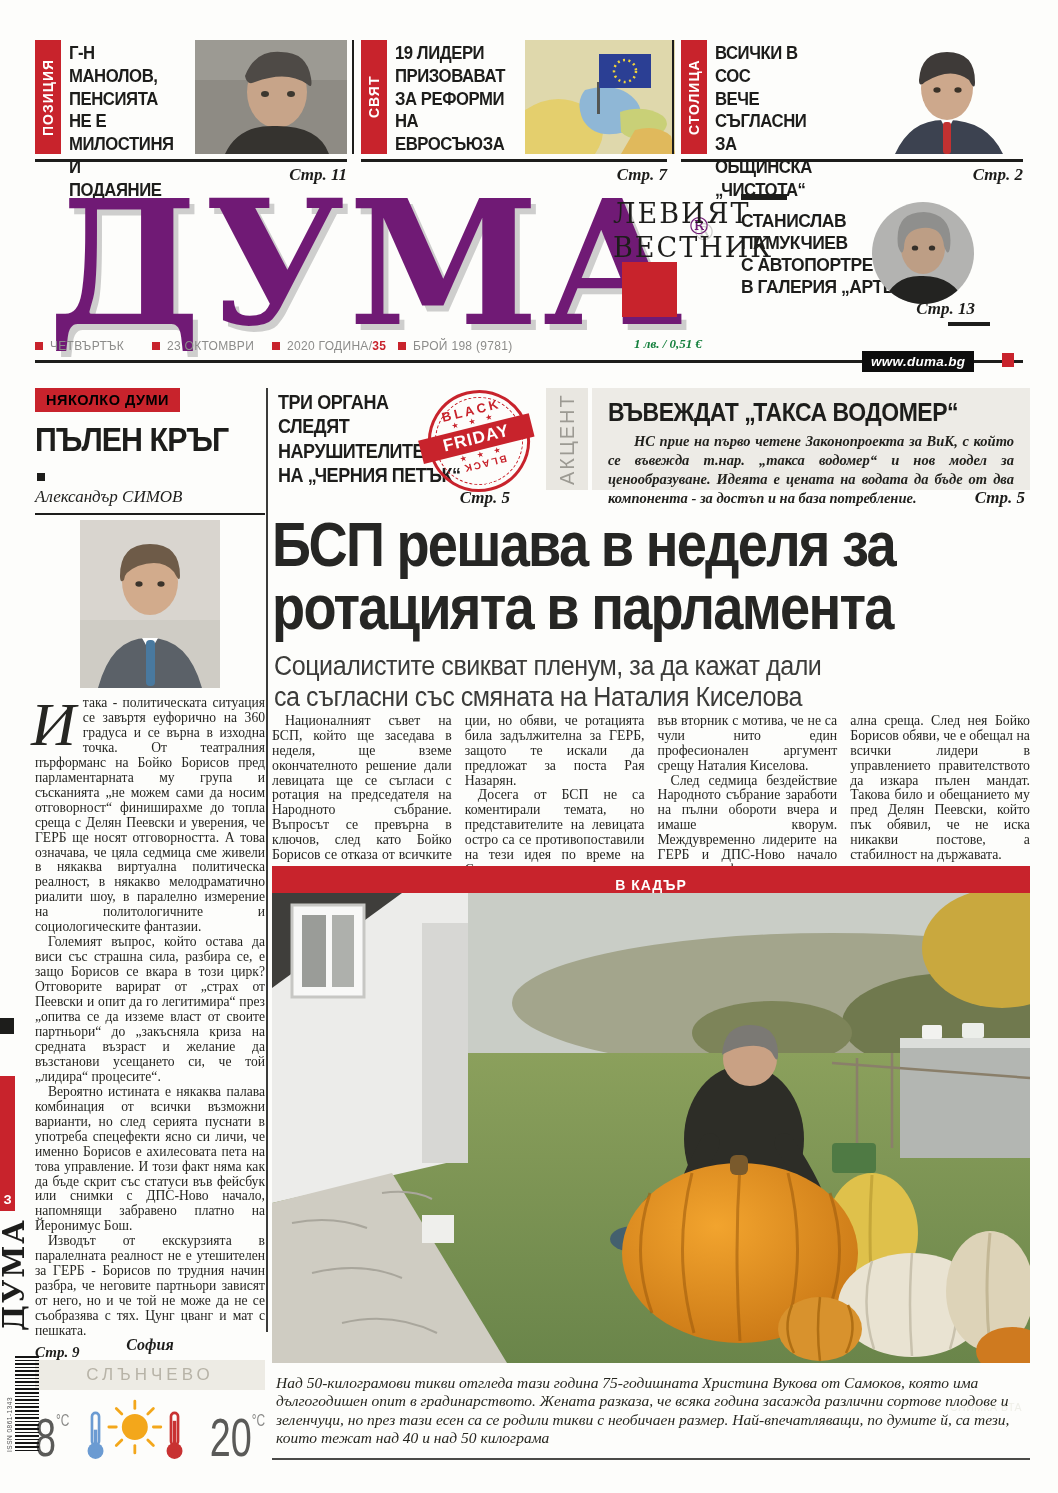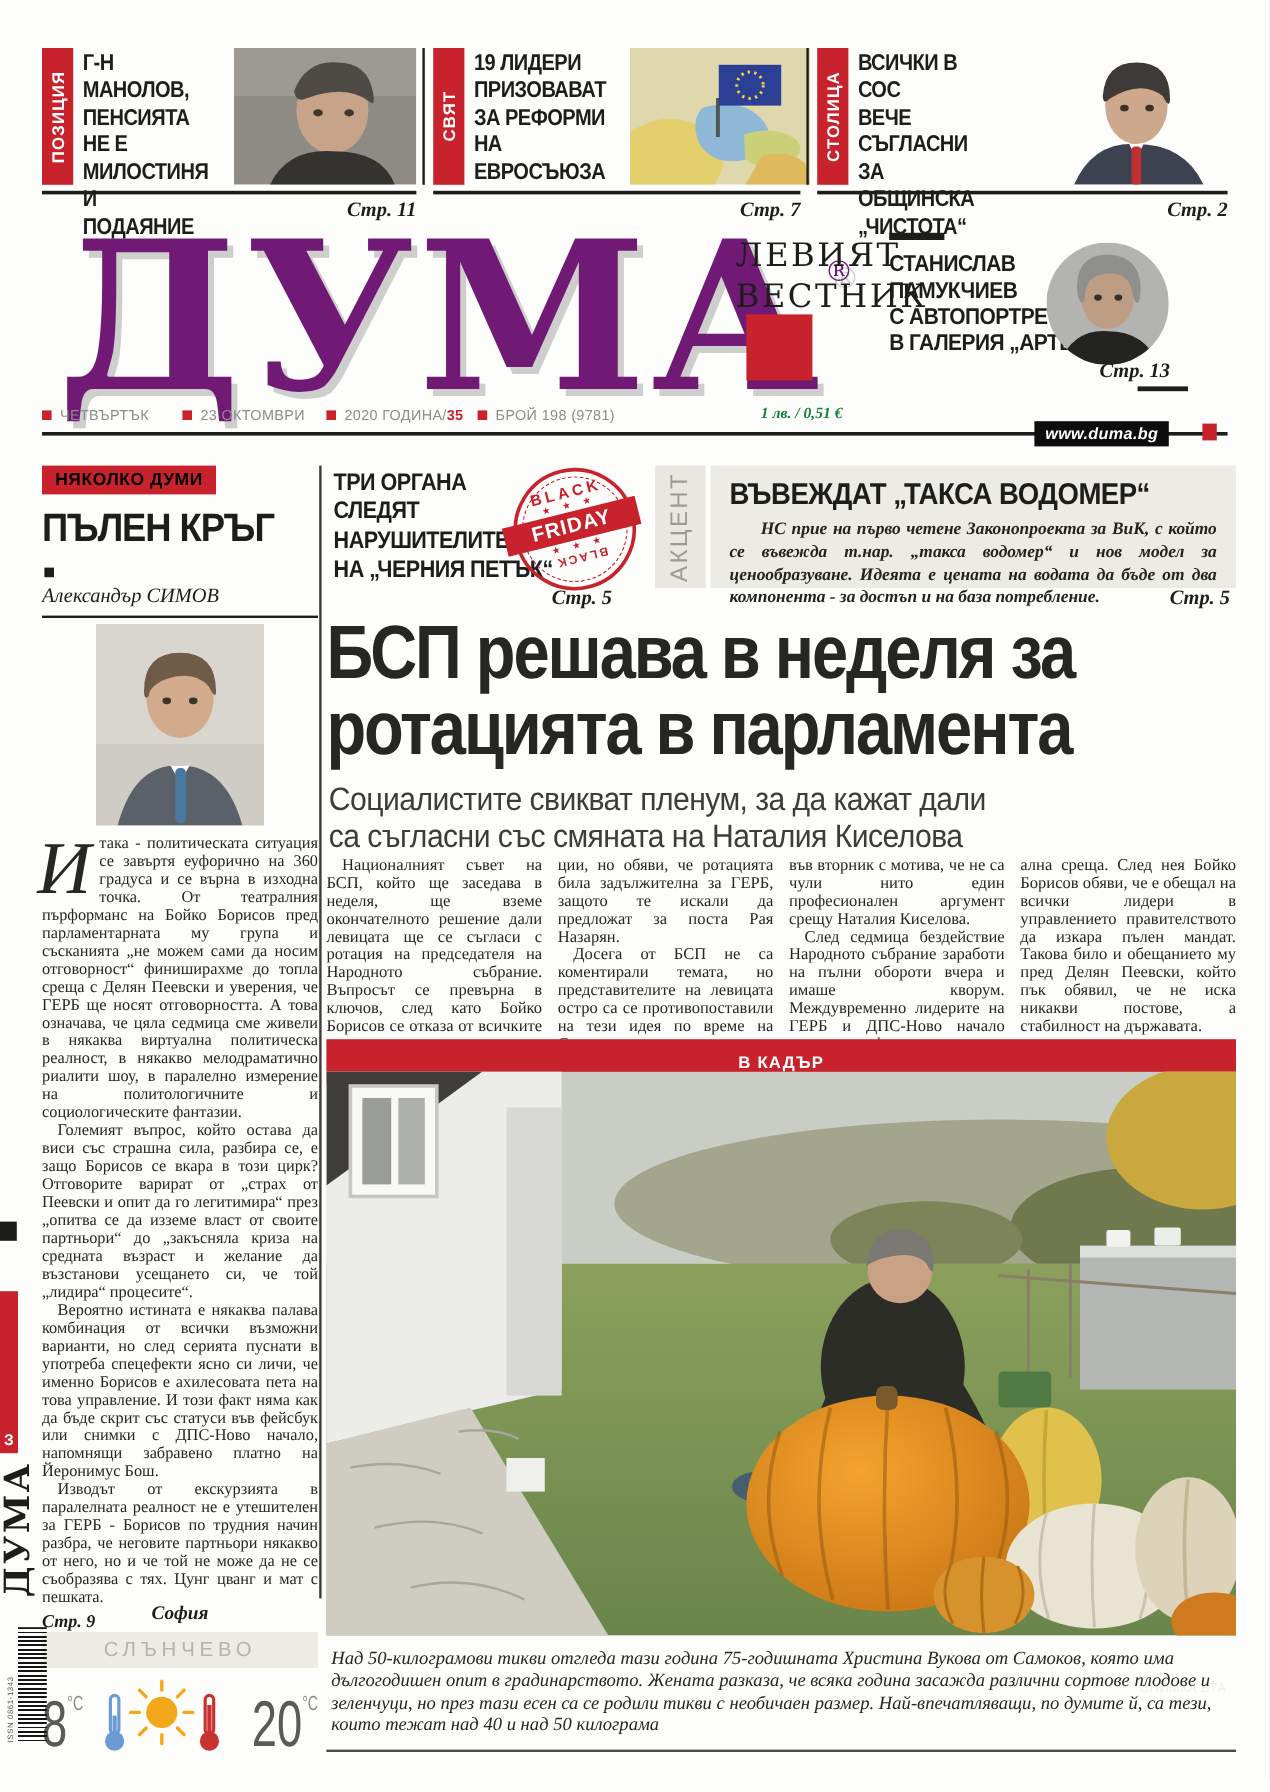--- a/index.html
+++ b/index.html
@@ -257,21 +257,21 @@
       <path d="M18 168 Q32 116 70 118 Q108 118 122 168 Z" fill="#5b6168"></path>
       <path d="M62 118 L70 132 L78 118 Z" fill="#fff"></path>
       <rect x="66" y="120" width="9" height="46" rx="4" fill="#49799f"></rect>
       <ellipse cx="59" cy="64" rx="3.6" ry="2.8" fill="#3a332b"></ellipse>
       <ellipse cx="81" cy="64" rx="3.6" ry="2.8" fill="#3a332b"></ellipse>
     </svg>
     <div class="oped-body">
       <p><span class="dropcap">И</span><span>така - политическата ситуация се завъртя еуфорично на 360 градуса и се върна в изходна точка. От театралния пърформанс на Бойко Борисов пред парламентарната му група и съсканията „не можем сами да носим отговорност“ финиширахме до топла среща с Делян Пеевски и уверения, че ГЕРБ ще носят отговорността. А това означава, че цяла седмица сме живели в някаква виртуална политическа реалност, в някакво мелодраматично риалити шоу, в паралелно измерение на политологичните и социологическите фантазии.</span></p>
       <p class="ind">Големият въпрос, който остава да виси със страшна сила, разбира се, е защо Борисов се вкара в този цирк? Отговорите варират от „страх от Пеевски и опит да го легитимира“ през „опитва се да изземе власт от своите партньори“ до „закъсняла криза на средната възраст и желание да възстанови усещането си, че той „лидира“ процесите“.</p>
       <p class="ind">Вероятно истината е някаква палава комбинация от всички възможни варианти, но след серията пуснати в употреба спецефекти ясно си личи, че именно Борисов е ахилесовата пета на това управление. И този факт няма как да бъде скрит със статуси във фейсбук или снимки с ДПС-Ново начало, напомнящи забравено платно на Йеронимус Бош.</p>
-      <p class="ind">Изводът от екскурзията в паралелната реалност не е утешителен за ГЕРБ - Борисов по трудния начин разбра, че неговите партньори някакво от него, но и че той не може да не се съобразява с тях. Цунг цванг и мат с пешката.</p>
+      <p class="ind">Изводът от екскурзията в паралелната реалност не е утешителен за ГЕРБ - Борисов по трудния начин разбра, че неговите партньори зависят от него, но и че той не може да не се съобразява с тях. Цунг цванг и мат с пешката.</p>
     </div>
     <div class="oped-page">Стр. 9</div>
   </div>
 
   <div class="abs vrule" style="left:266px;top:388px;height:944px;"></div>
 
   <div class="abs" style="left:35px;top:1336px;width:230px;">
     <div class="wcity">София</div>
     <div class="wcond">СЛЪНЧЕВО</div>
     <div class="wrow">

